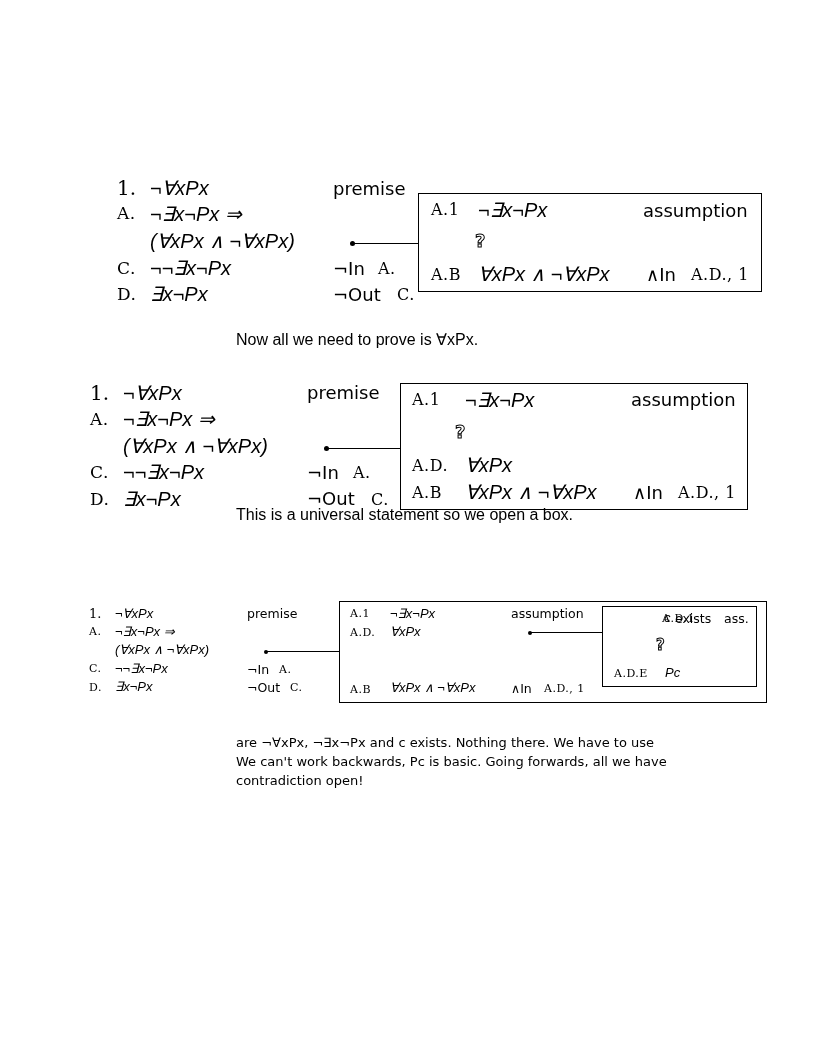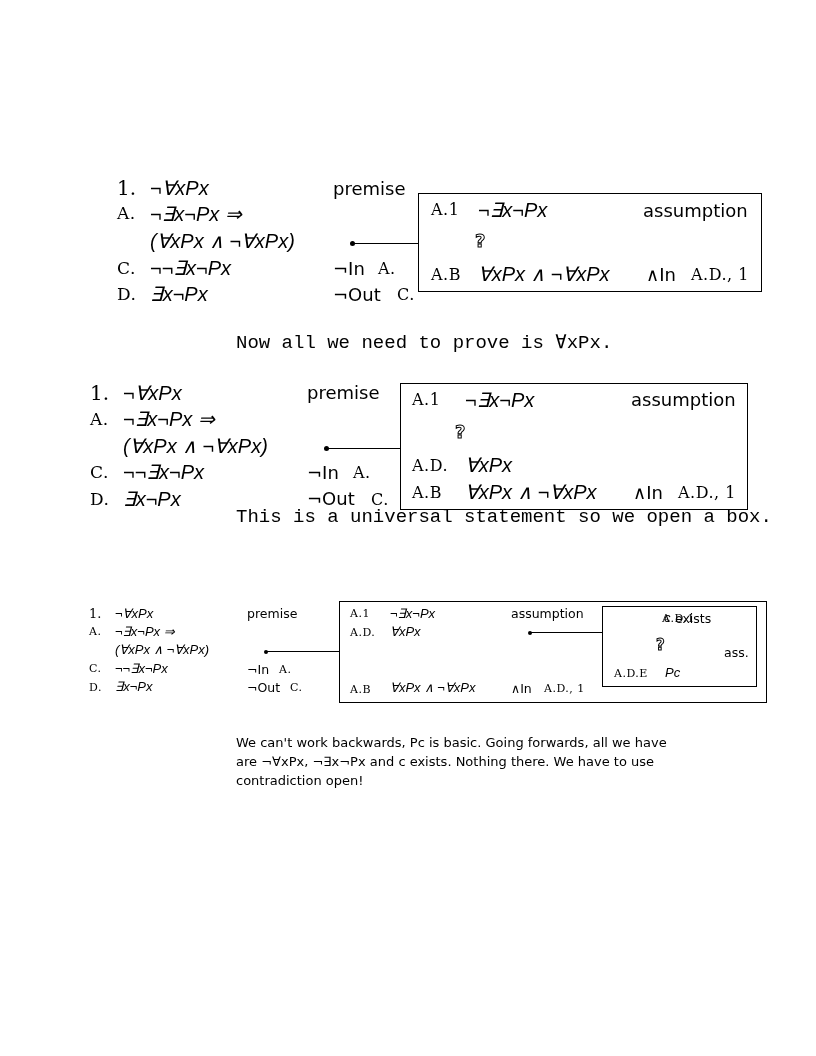--- a/index.html
+++ b/index.html
@@ -13,21 +13,21 @@
   .hline { position: absolute; height: 1.2px; background: #000; }
   .dot { position: absolute; width: 5px; height: 5px; border-radius: 50%; background: #000; }
   .q { font-family: "DejaVu Sans", sans-serif; color: #fff; -webkit-text-stroke: 1px #000; font-weight: bold; }
 
   
   .s1 { font-size: 20px; }
   .s1 .ss-txt { font-size: 18px; }
   
   .s3 { font-size: 13px; }
   .s3 .ss-txt { font-size: 12.5px; }
-  .para { font-family: Liberation Mono, monospace; font-size: 19px; }
+  .para { font-family: Liberation Sans, sans-serif; font-size: 16px; }
   .note { font-family: "DejaVu Sans", sans-serif; font-size: 13px; line-height: 19px; }
 </style>
 </head>
 <body>
 
 <div class="s1">
 
   <span class="abs rm" style="left:117px;top:176px;">1.</span>
   <span class="abs math" style="left:150px;top:176px;">¬∀xPx</span>
   <span class="abs ss ss-txt" style="left:333px;top:178px;">premise</span>
@@ -142,25 +142,25 @@
   <span class="abs ss ss-txt" style="left:511px;top:681px;">∧In</span>
   <span class="abs sc" style="left:544px;top:682px;font-size:11px;">A.D., 1</span>
 
   <div class="dot" style="left:528px;top:631px;width:4px;height:4px;"></div>
   <div class="hline" style="left:530px;top:632px;width:72px;height:1px;"></div>
 
   <div class="box" style="left:602px;top:606px;width:155px;height:81px;border-width:1px;"></div>
   <span class="abs sc" style="left:614px;top:612px;font-size:11px;margin-left:48px;">A.D.1</span>
   <span class="abs math" style="left:664px;top:610px;">c</span>
   <span class="abs ss ss-txt" style="left:675px;top:611px;">exists</span>
-  <span class="abs ss ss-txt" style="left:724px;top:645px;">ass.</span>
+  <span class="abs ss ss-txt" style="left:724px;top:611px;">ass.</span>
 
   <span class="abs q" style="left:656px;top:636px;font-size:15px;">?</span>
 
   <span class="abs sc" style="left:614px;top:667px;font-size:11px;">A.D.E</span>
   <span class="abs math" style="left:665px;top:665px;">Pc</span>
 </div>
 
 <div class="abs note" style="left:236px;top:733px;">
+  <div>are ¬∀xPx, ¬∃x¬Px and c exists. Nothing there. We have to use</div>
   <div>We can't work backwards, Pc is basic. Going forwards, all we have</div>
-  <div>are ¬∀xPx, ¬∃x¬Px and c exists. Nothing there. We have to use</div>
   <div>contradiction open!</div>
 </div>
 
 </body></html>

